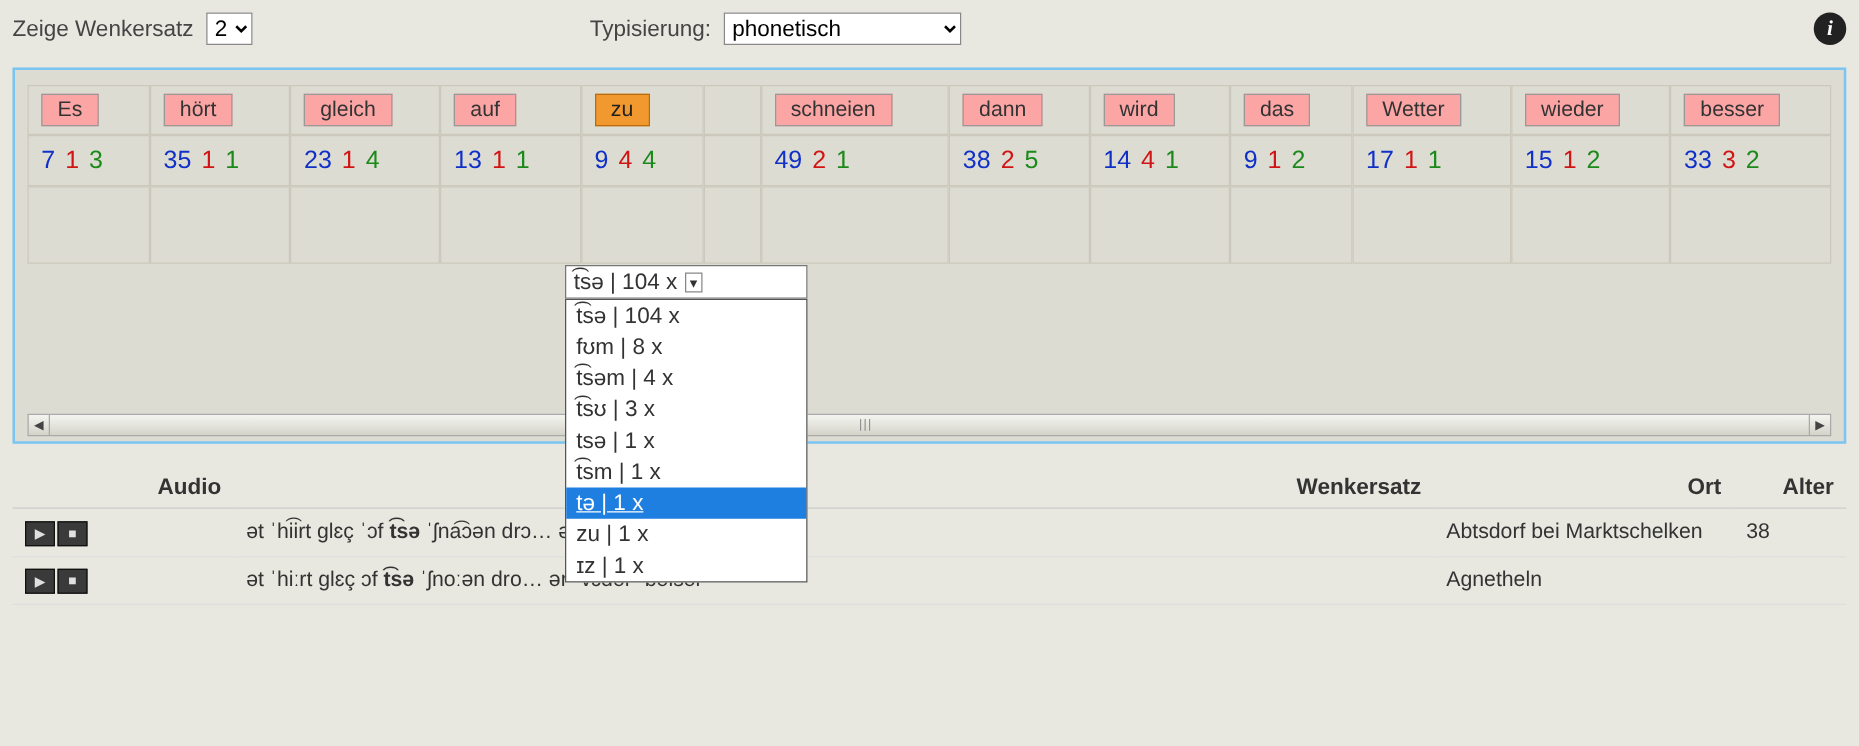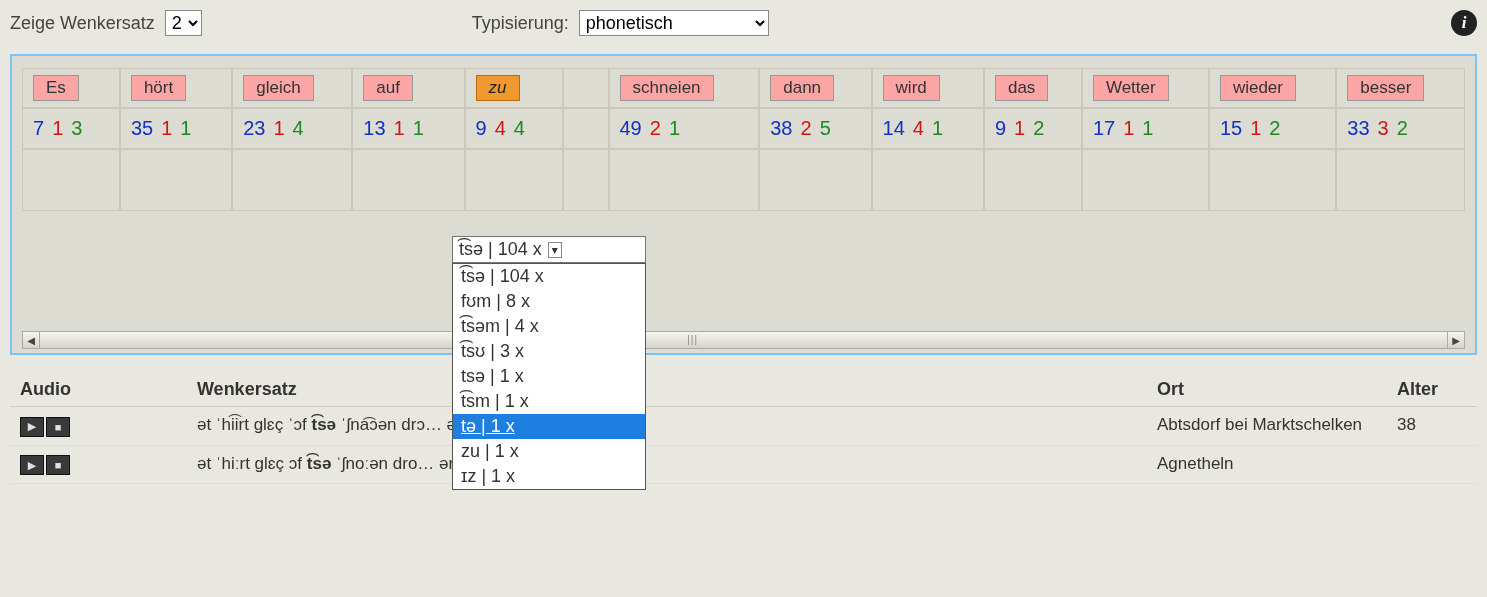--- a/index.html
+++ b/index.html
@@ -75,21 +75,20 @@
     padding: 2px 12px;
     margin: 6px 10px 6px 10px;
     font-size: 17px;
     color: #333;
     cursor: pointer;
   }
   .word-btn.selected {
     background: #f1992e;
     border-color: #b86c12;
     color: #222;
-    font-style: italic;
   }
   .counts-row .cell {
     padding: 8px 6px 8px 10px;
     font-size: 20px;
     font-weight: normal;
     white-space: nowrap;
   }
   .n-blue { color: #1030c8; }
   .n-red  { color: #d11515; }
   .n-green{ color: #1b8a1b; }
@@ -122,21 +121,21 @@
     top: 2px;
     font-size: 10px;
     color: #888;
     letter-spacing: 1px;
   }
 
   
   .dd-wrap {
     position: absolute;
     left: 440px;
-    top: 180px;
+    top: 156px;
     z-index: 50;
   }
   .dd-closed {
     border: 1px solid #777;
     background: #fff;
     padding: 2px 6px;
     display: flex;
     align-items: center;
     gap: 6px;
     font-size: 18px;
@@ -164,21 +163,21 @@
     text-decoration: underline;
   }
 
   
   table.results {
     width: 100%;
     border-collapse: collapse;
     font-size: 17px;
   }
   table.results th {
-    text-align: left;
+    text-align: right;
     padding: 6px 10px;
     font-size: 18px;
     font-weight: bold;
     color: #333;
     border-bottom: 1px solid #ccc;
   }
   table.results td {
     padding: 8px 10px;
     vertical-align: top;
     border-bottom: 1px solid #ddd;

